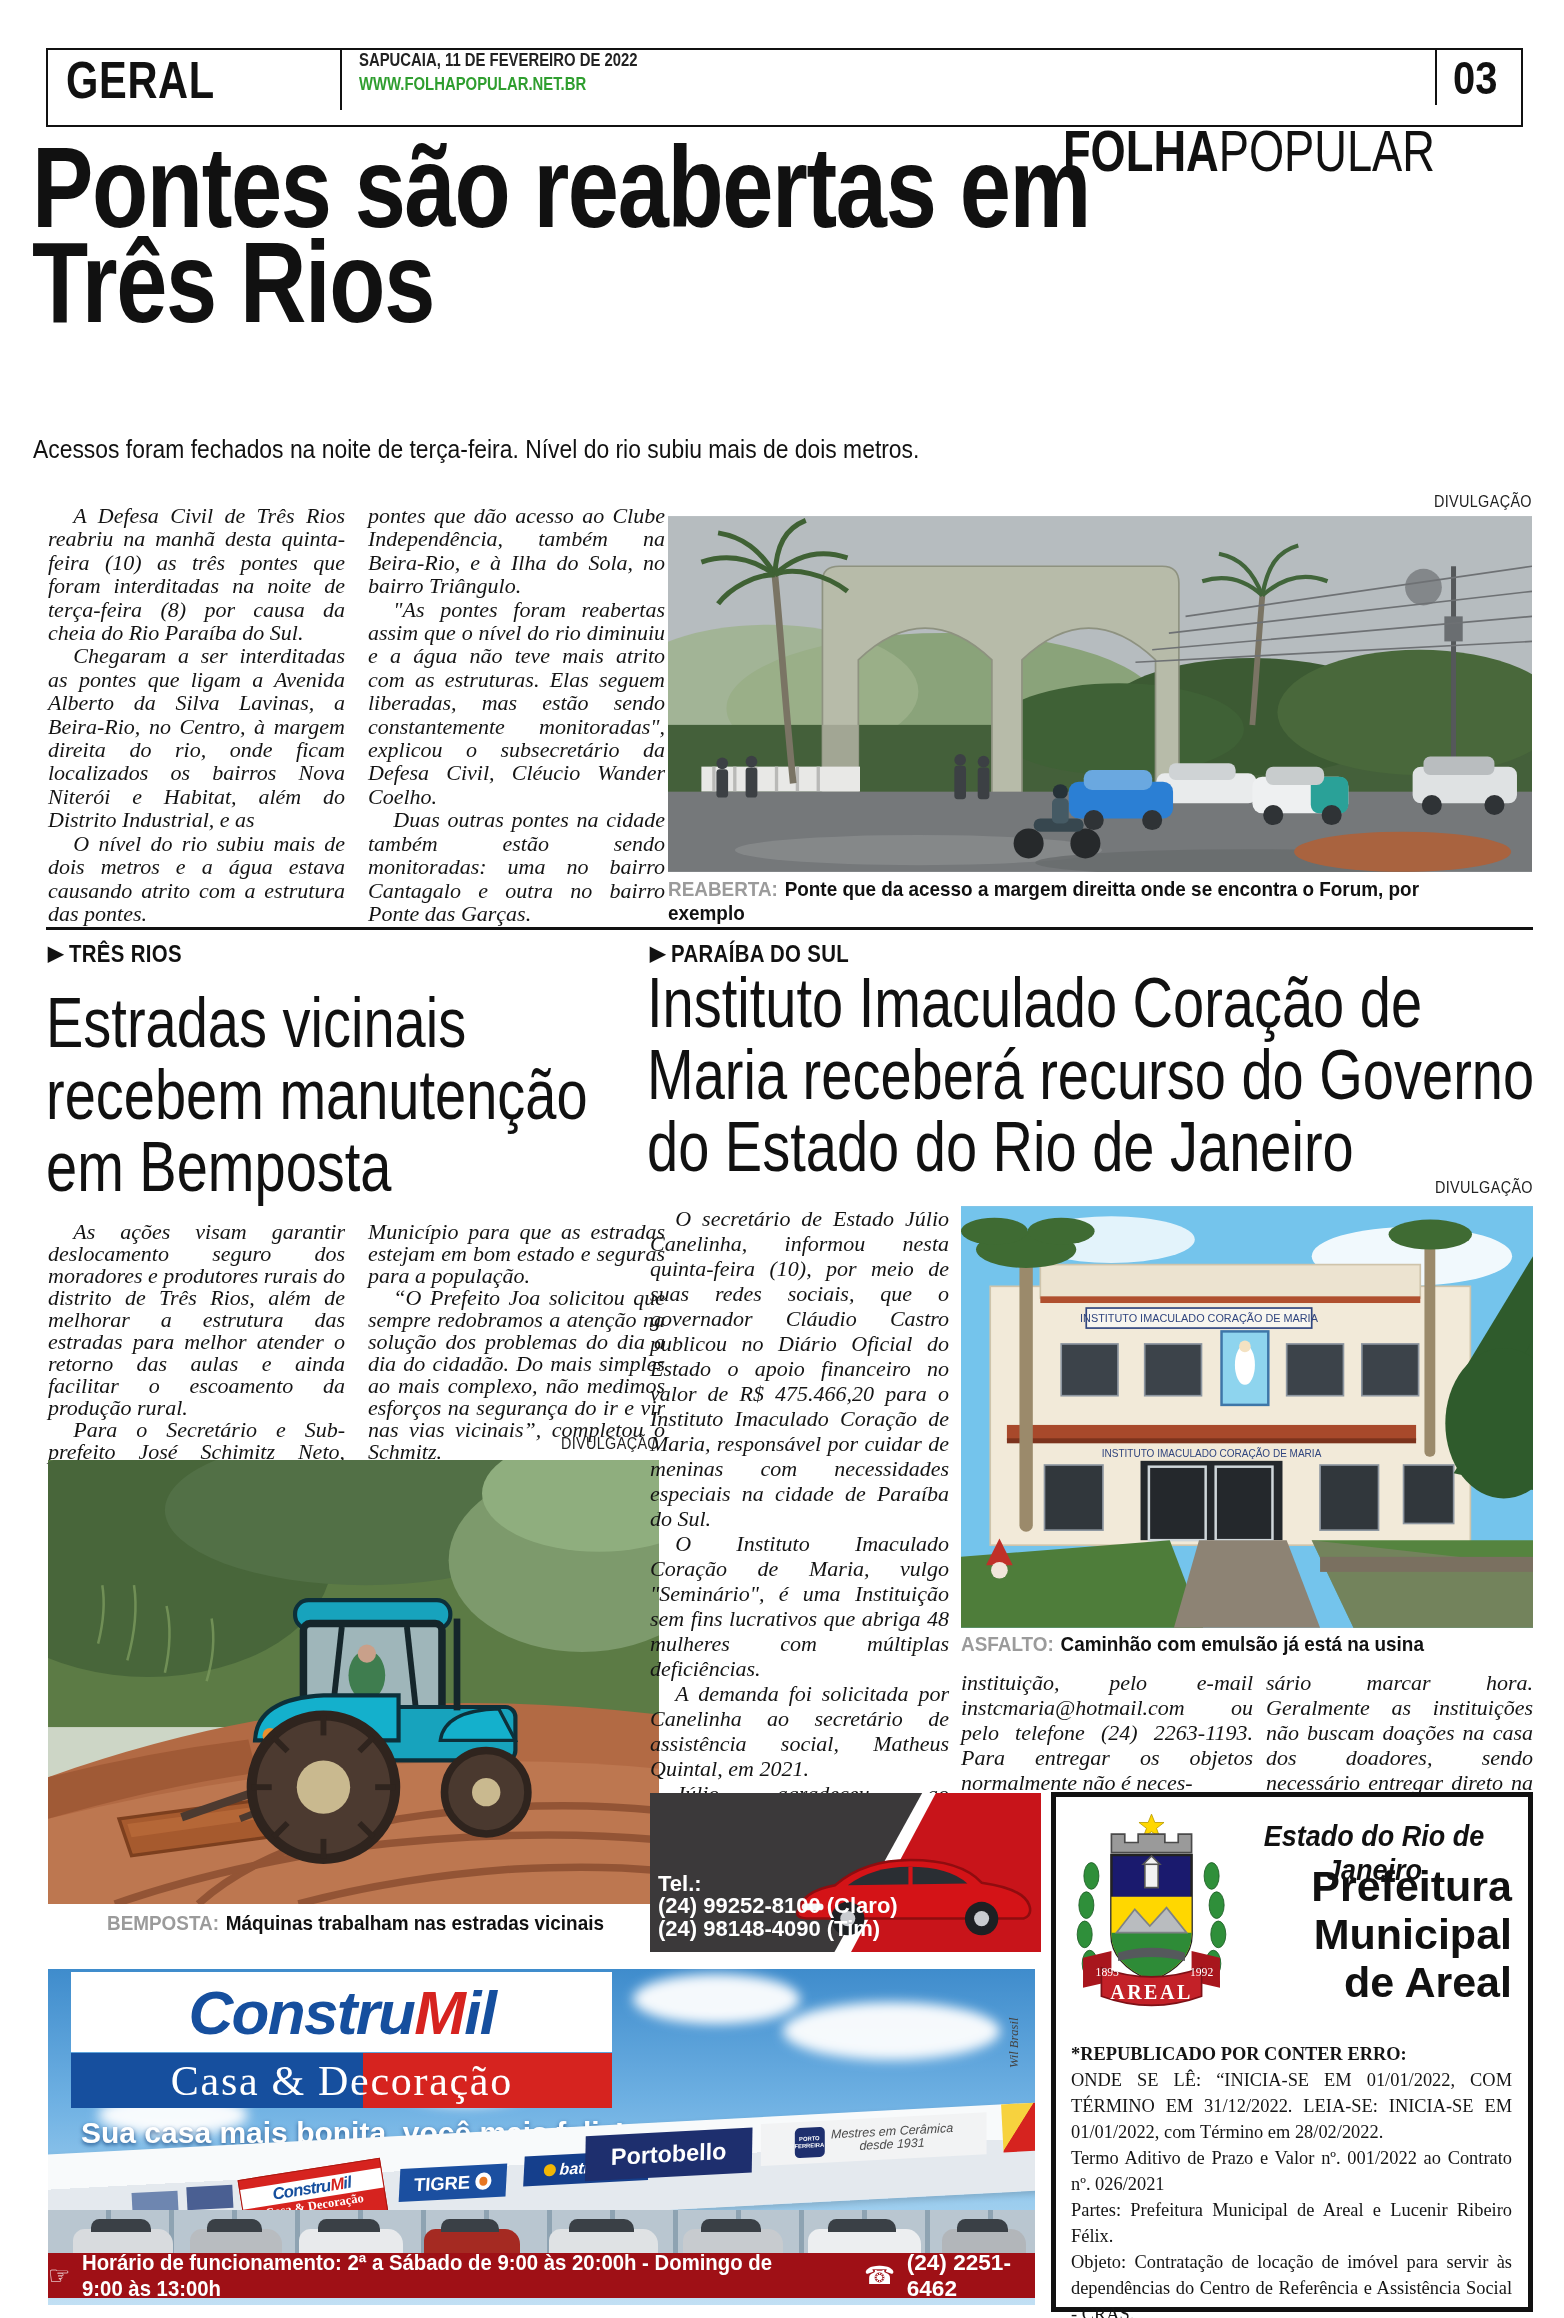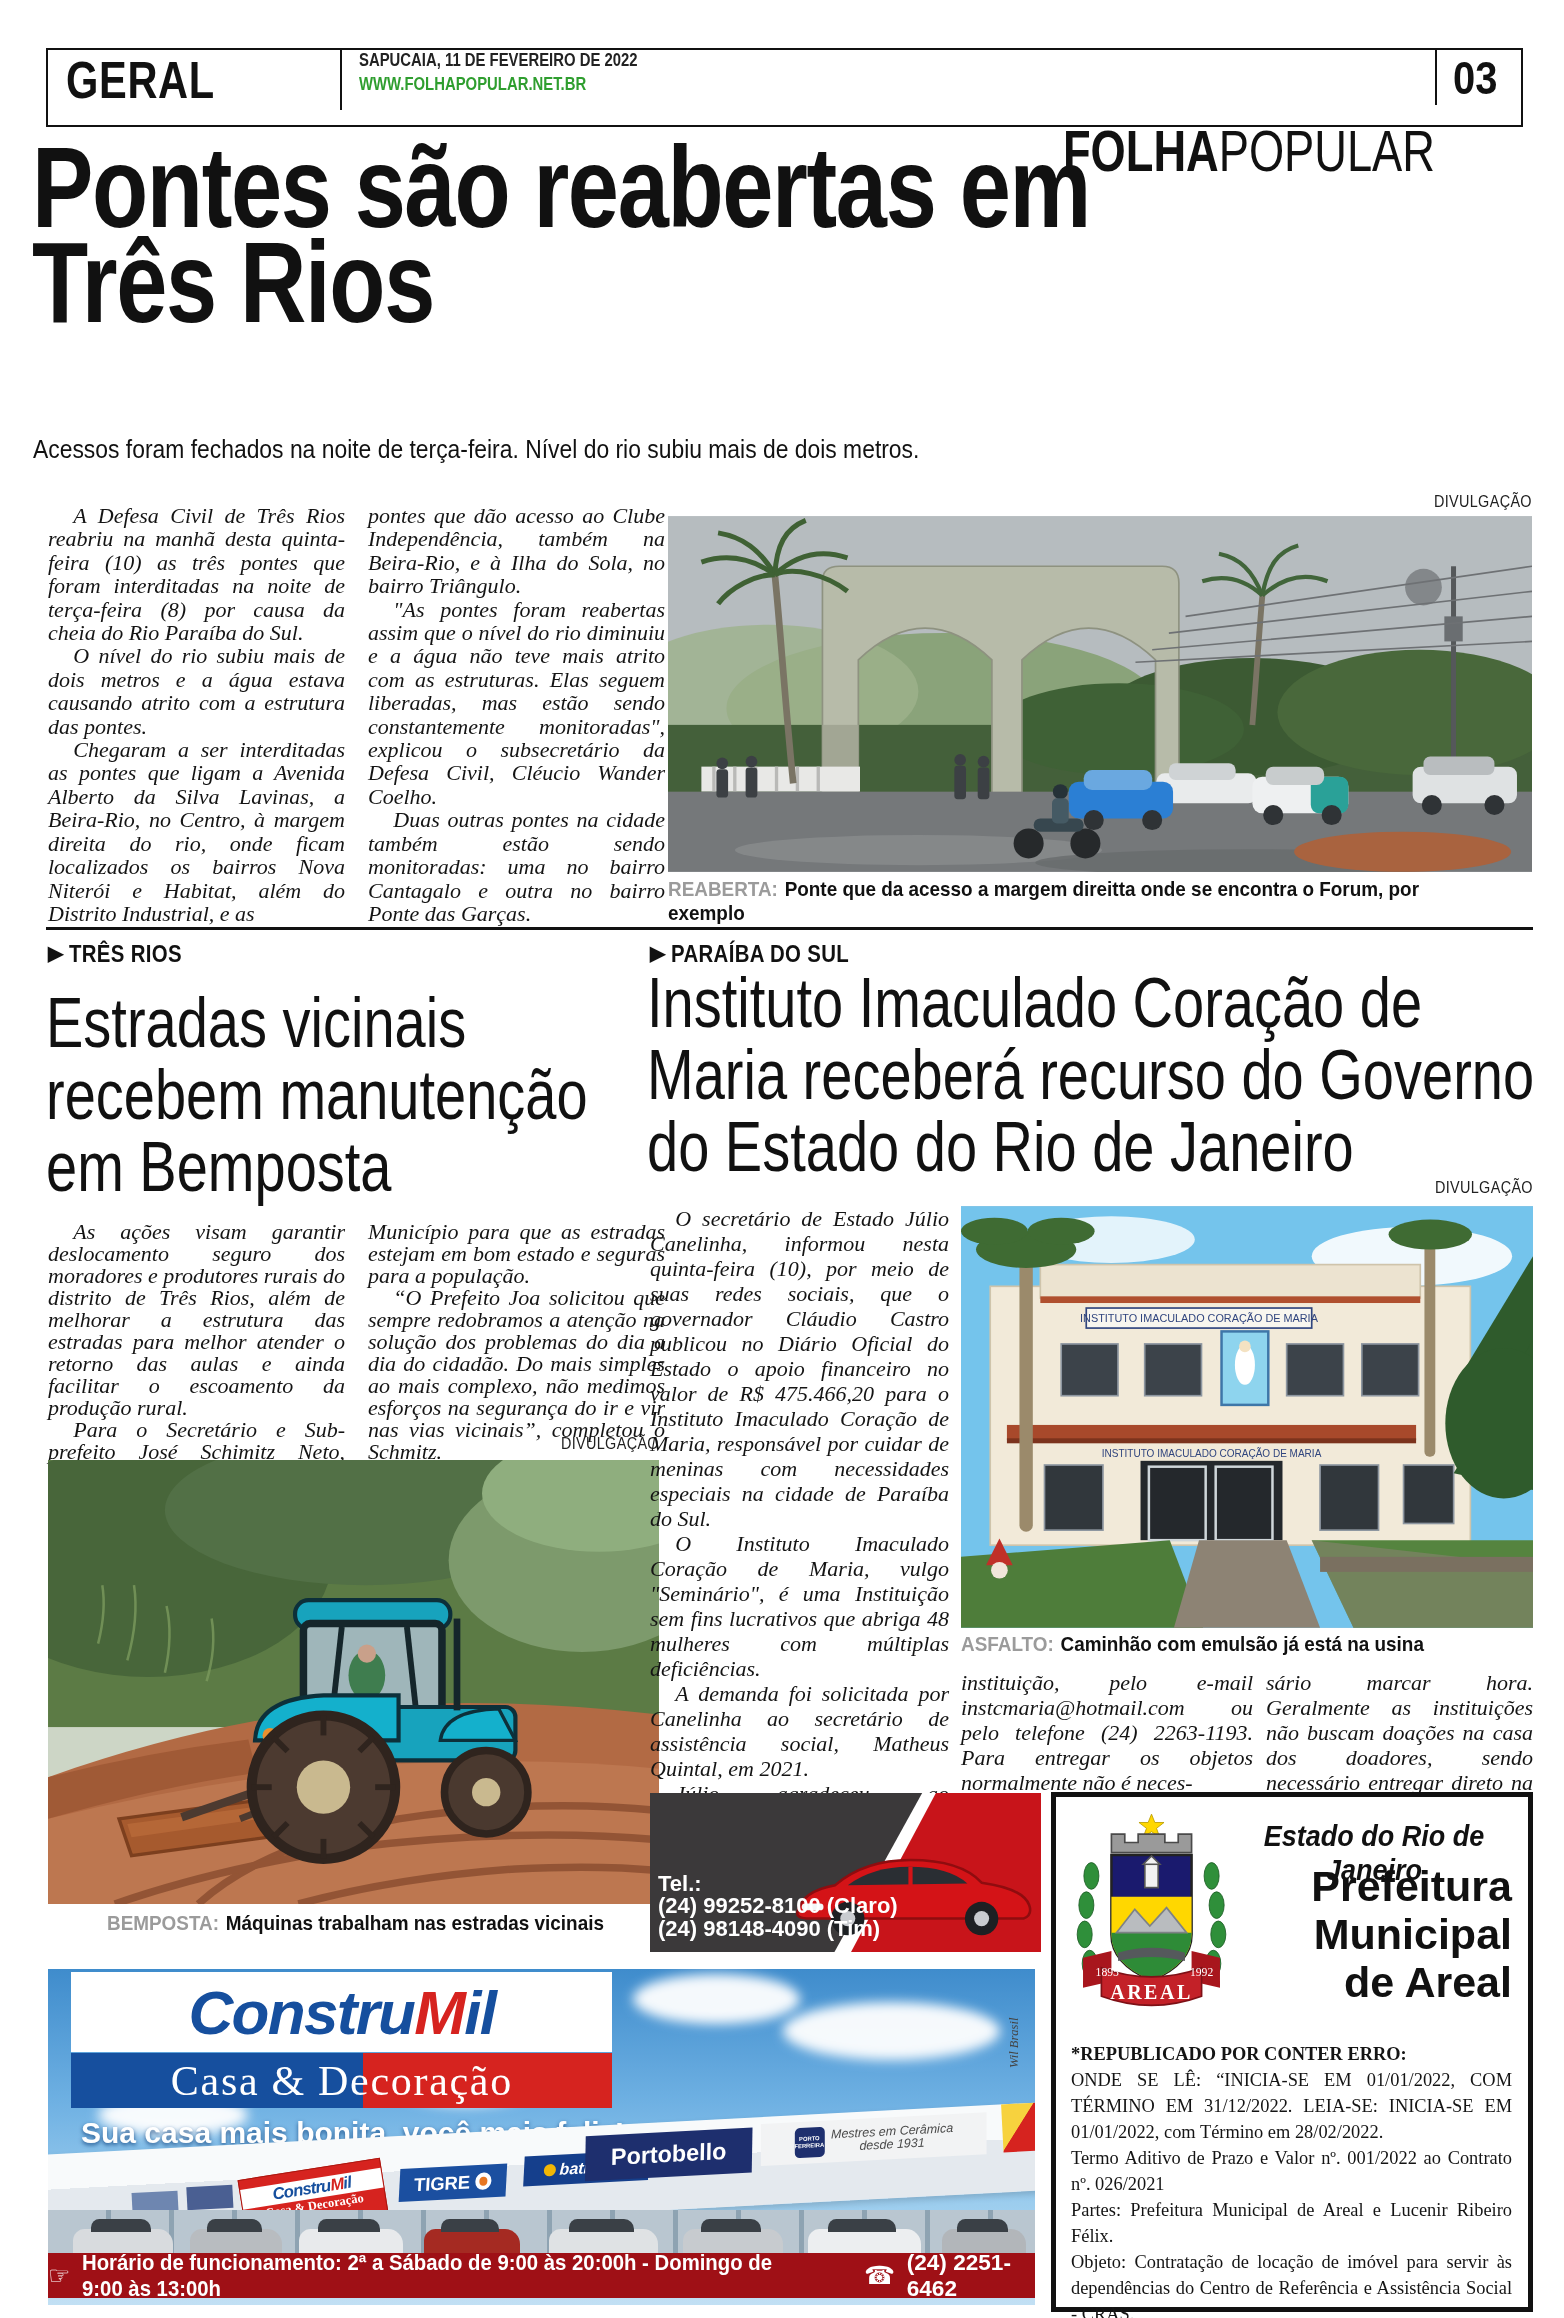--- a/index.html
+++ b/index.html
@@ -130,22 +130,22 @@
   <div class="abs" style="left:32px;top:140px;">
     <span class="main-headline cond sx80">Pontes são reabertas em
 Três Rios</span>
   </div>
   <div class="abs" style="left:33px;top:434px;">
     <span class="deck cond sx88">Acessos foram fechados na noite de terça-feira. Nível do rio subiu mais de dois metros.</span>
   </div>
 
   <div class="abs bodycol lh-lead" style="left:48px;top:504px;width:297px;height:406px;">
       <p>A Defesa Civil de Três Rios reabriu na manhã desta quinta-feira (10) as três pontes que foram interditadas na noite de terça-feira (8) por causa da cheia do Rio Paraíba do Sul.</p>
+      <p>Chegaram a ser interditadas as pontes que ligam a Avenida Alberto da Silva Lavinas, a Beira-Rio, no Centro, à margem direita do rio, onde ficam localizados os bairros Nova Niterói e Habitat, além do Distrito Industrial, e as</p>
       <p>O nível do rio subiu mais de dois metros e a água estava causando atrito com a estrutura das pontes.</p>
-      <p>Chegaram a ser interditadas as pontes que ligam a Avenida Alberto da Silva Lavinas, a Beira-Rio, no Centro, à margem direita do rio, onde ficam localizados os bairros Nova Niterói e Habitat, além do Distrito Industrial, e as</p>
     </div>
   <div class="abs bodycol lh-lead" style="left:368px;top:504px;width:297px;height:406px;" data-first-flush="">
       <p>pontes que dão acesso ao Clube Independência, também na Beira-Rio, e à Ilha do Sola, no bairro Triângulo.</p>
       <p>"As pontes foram reabertas assim que o nível do rio diminuiu e a água não teve mais atrito com as estruturas. Elas seguem liberadas, mas estão sendo constantemente monitoradas", explicou o subsecretário da Defesa Civil, Cléucio Wander Coelho.</p>
       <p>Duas outras pontes na cidade também estão sendo monitoradas: uma no bairro Cantagalo e outra no bairro Ponte das Garças.</p>
     </div>
 
   <div class="abs credit" style="left:668px;top:493px;width:864px;">
     <span class="cond-r sx90">DIVULGAÇÃO</span>
   </div>

